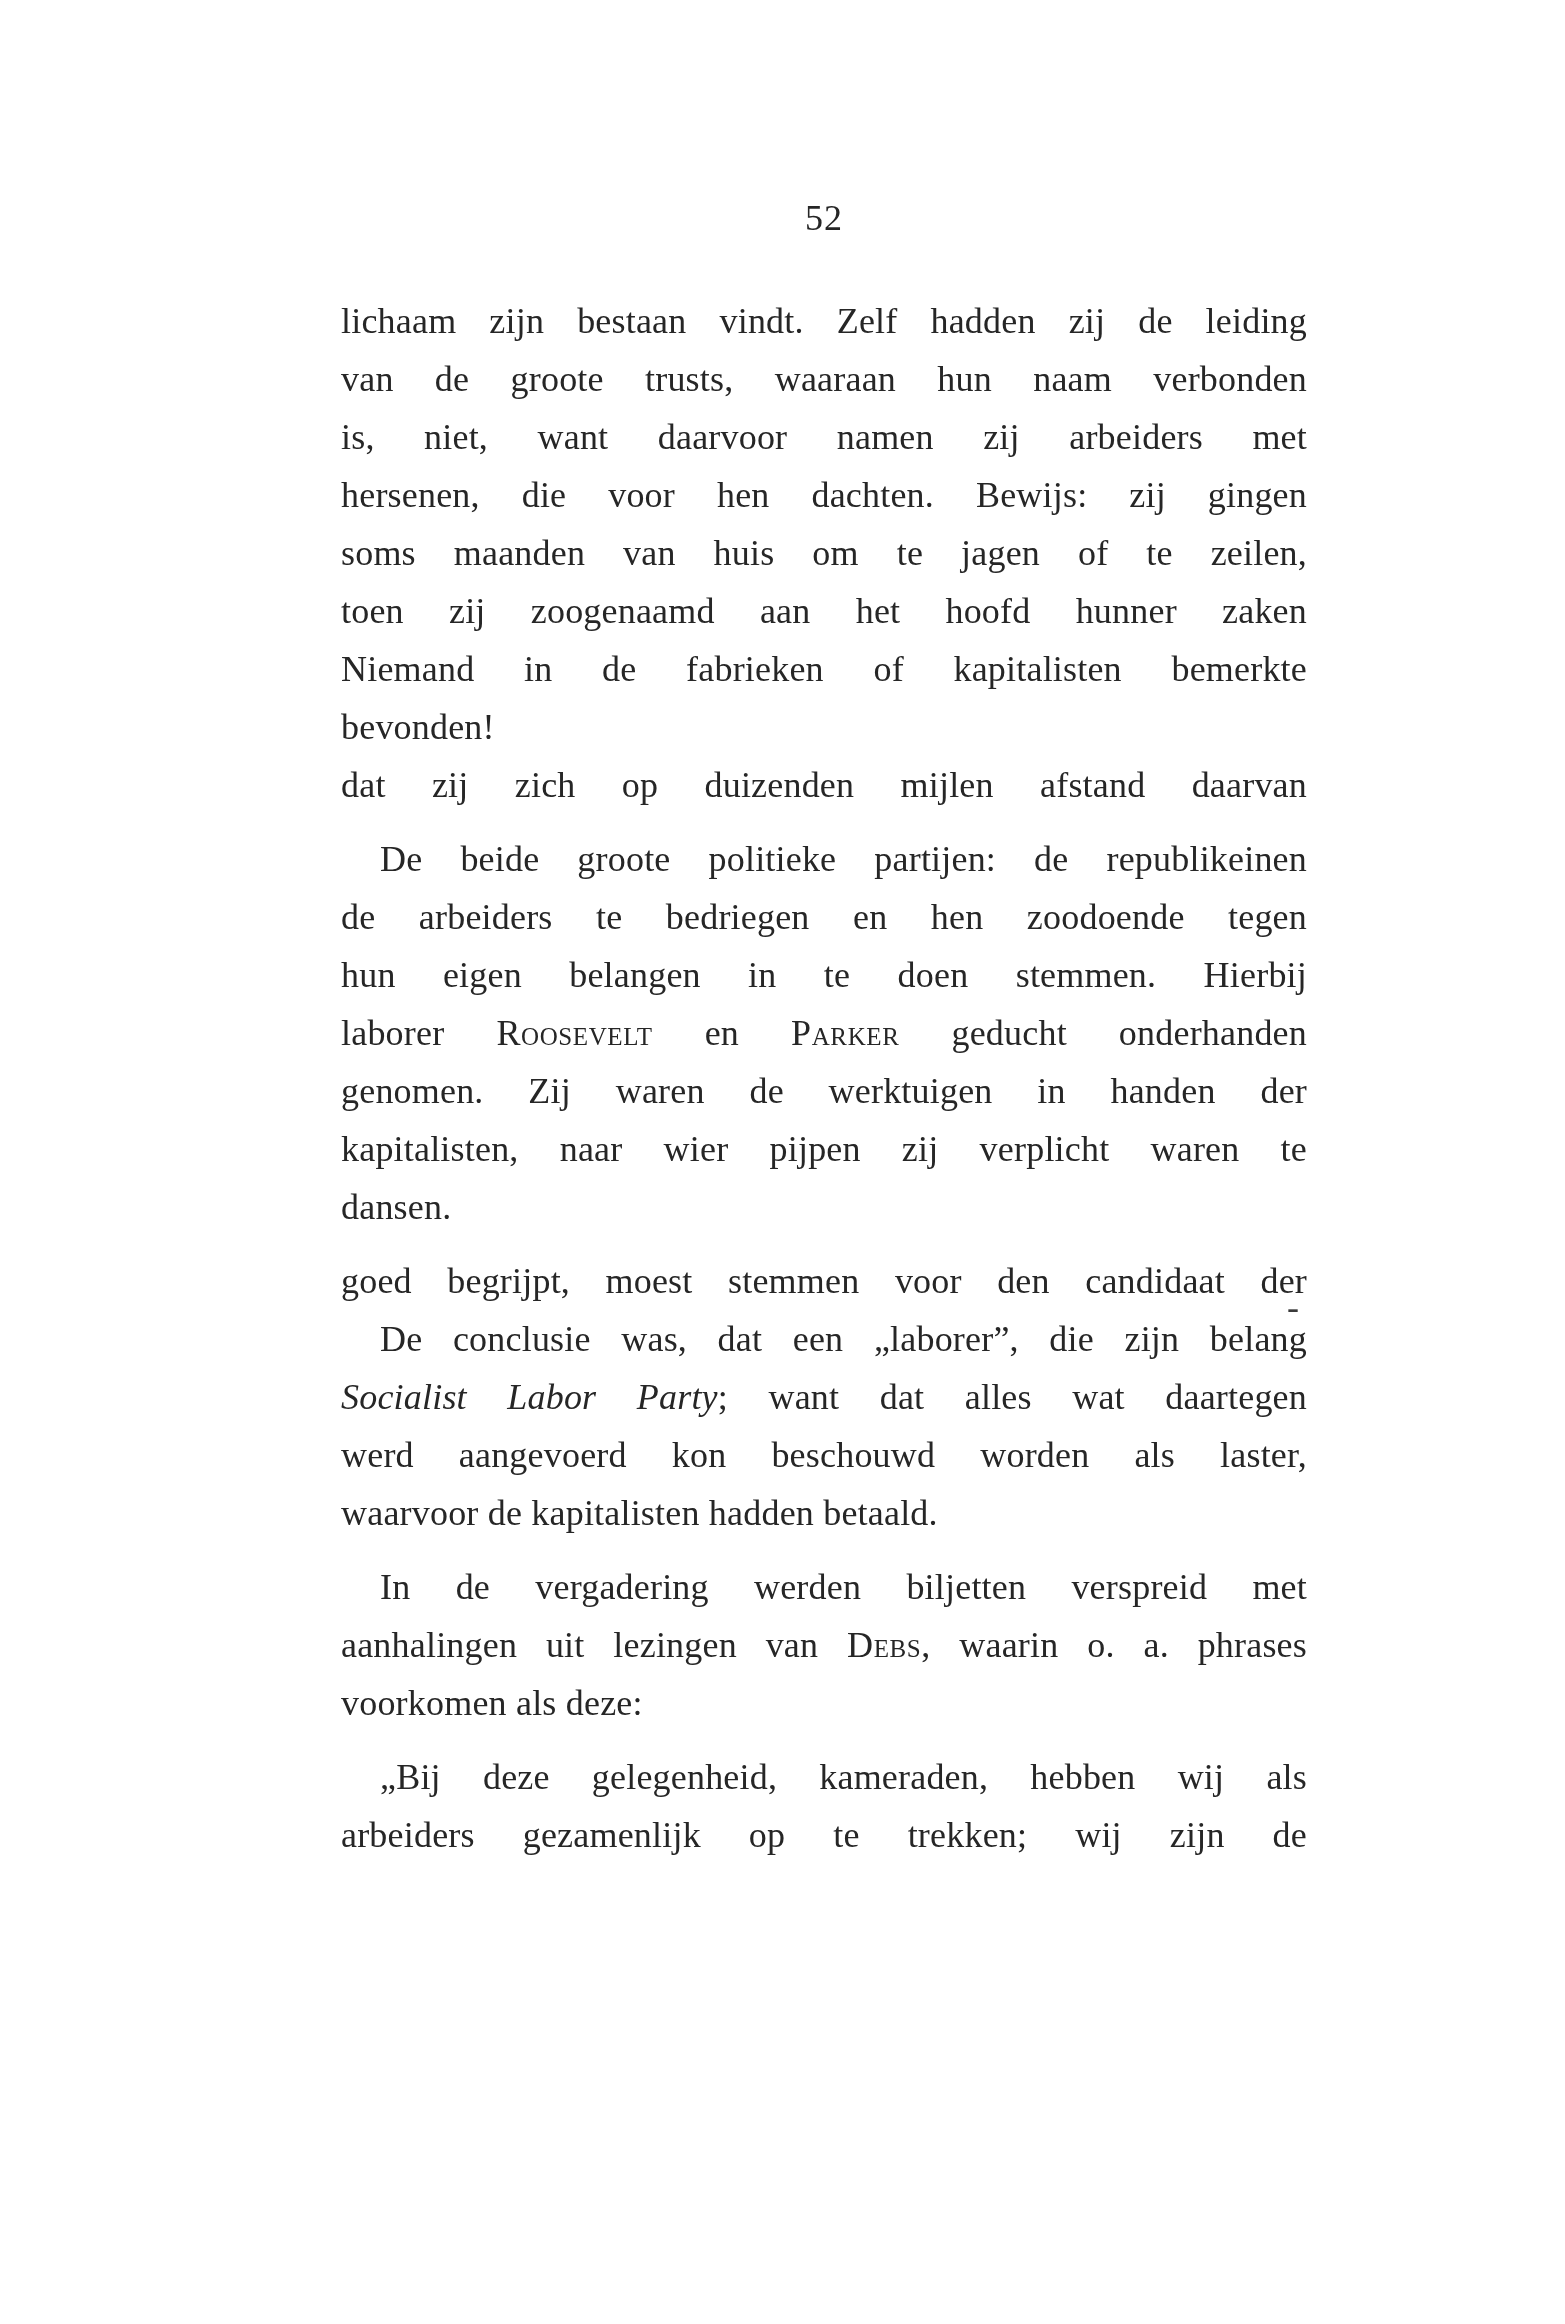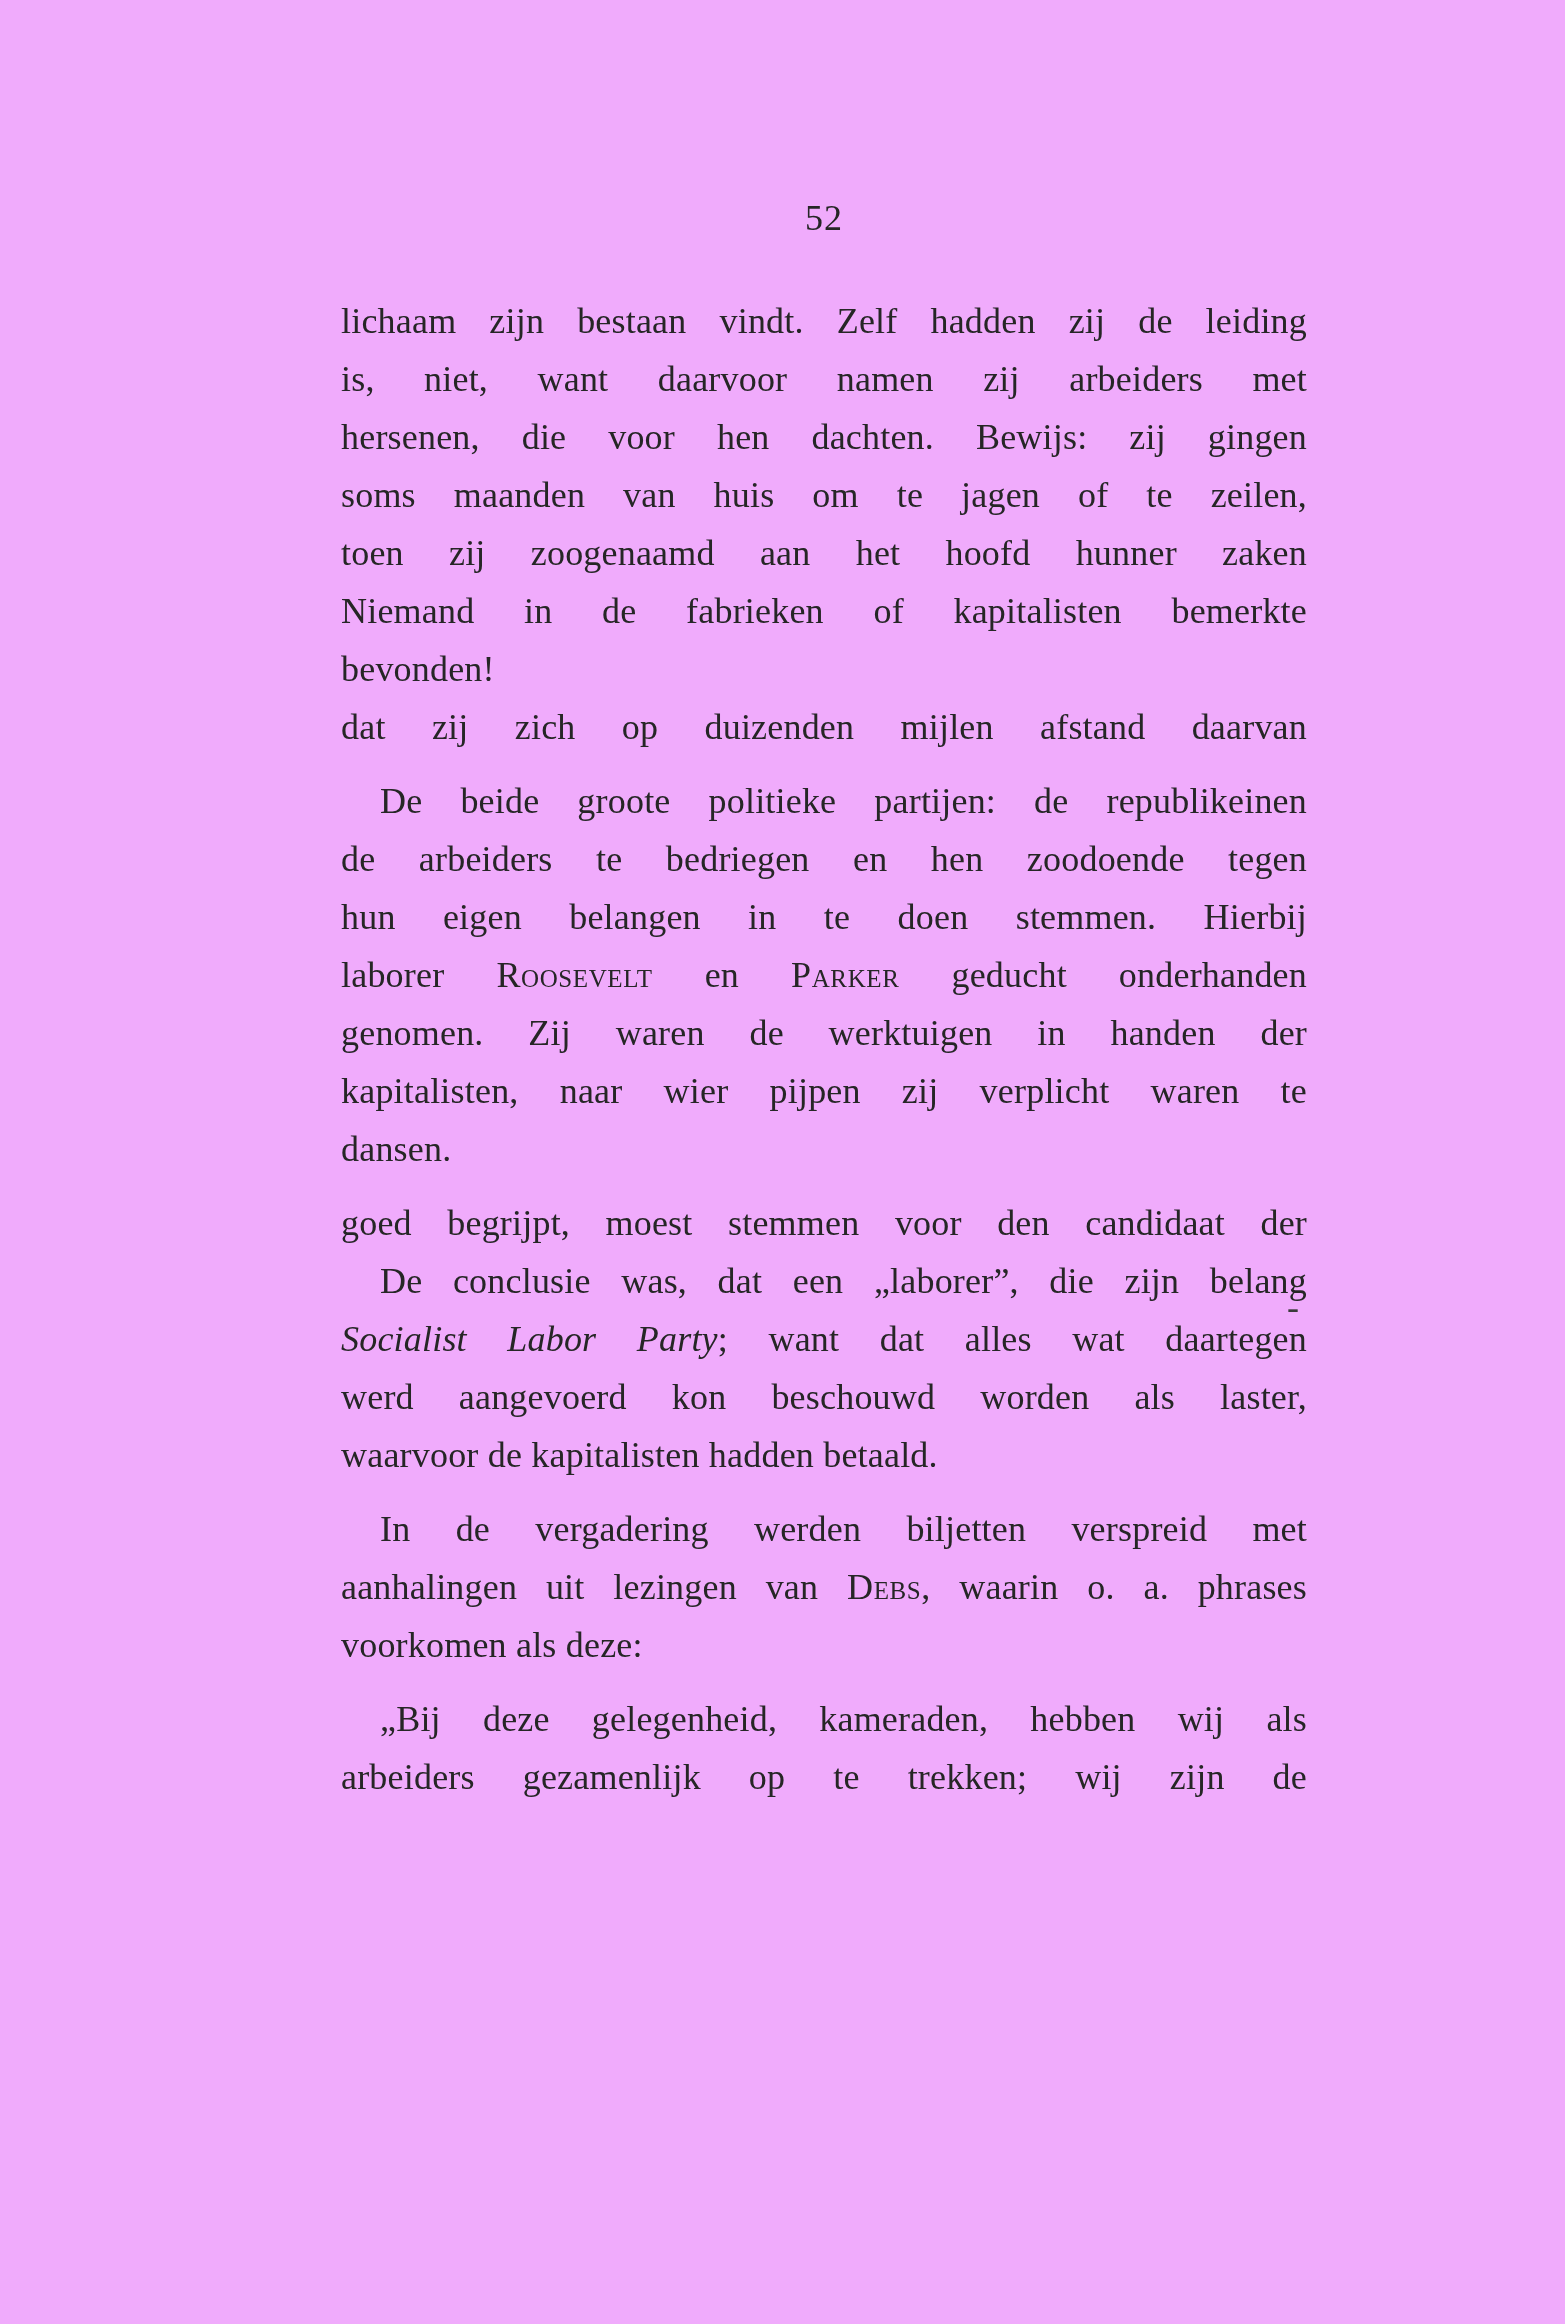--- a/index.html
+++ b/index.html
@@ -6,21 +6,21 @@
   html, body {
     margin: 0;
     padding: 0;
     background: #e8e8e8;
   }
   .page {
     position: relative;
     width: 1566px;
     height: 2324px;
     margin: 0 auto;
-    background: #f0abfc;
+    background: #ffffff;
     font-family: "Liberation Serif", "DejaVu Serif", serif;
     color: #262626;
     overflow: hidden;
   }
   .page-number {
     position: absolute;
     top: 197px;
     left: 325px;
     width: 998px;
     text-align: center;
@@ -76,20 +76,21 @@
 </style>
 </head>
 <body>
 
 <div class="page">
   <div class="page-number">52</div>
 
   <div class="text-block">
       <div class="paragraph">
         <div class="line"><span>lichaam zijn bestaan vindt. Zelf hadden zij de leiding</span></div>
+        <div class="line"><span>van de groote trusts, waaraan hun naam verbonden</span></div>
         <div class="line"><span>is, niet, want daarvoor namen zij arbeiders met</span></div>
         <div class="line"><span>hersenen, die voor hen dachten. Bewijs: zij gingen</span></div>
         <div class="line"><span>soms maanden van huis om te jagen of te zeilen,</span></div>
         <div class="line"><span>toen zij zoogenaamd aan het hoofd hunner zaken</span></div>
         <div class="line"><span>Niemand in de fabrieken of kapitalisten bemerkte</span></div>
         <div class="line last"><span>bevonden!</span></div>
         <div class="line"><span>dat zij zich op duizenden mijlen afstand daarvan</span></div>
       </div>
       <div class="paragraph">
         <div class="line indent"><span>De beide groote politieke partijen: de republikeinen</span></div>

